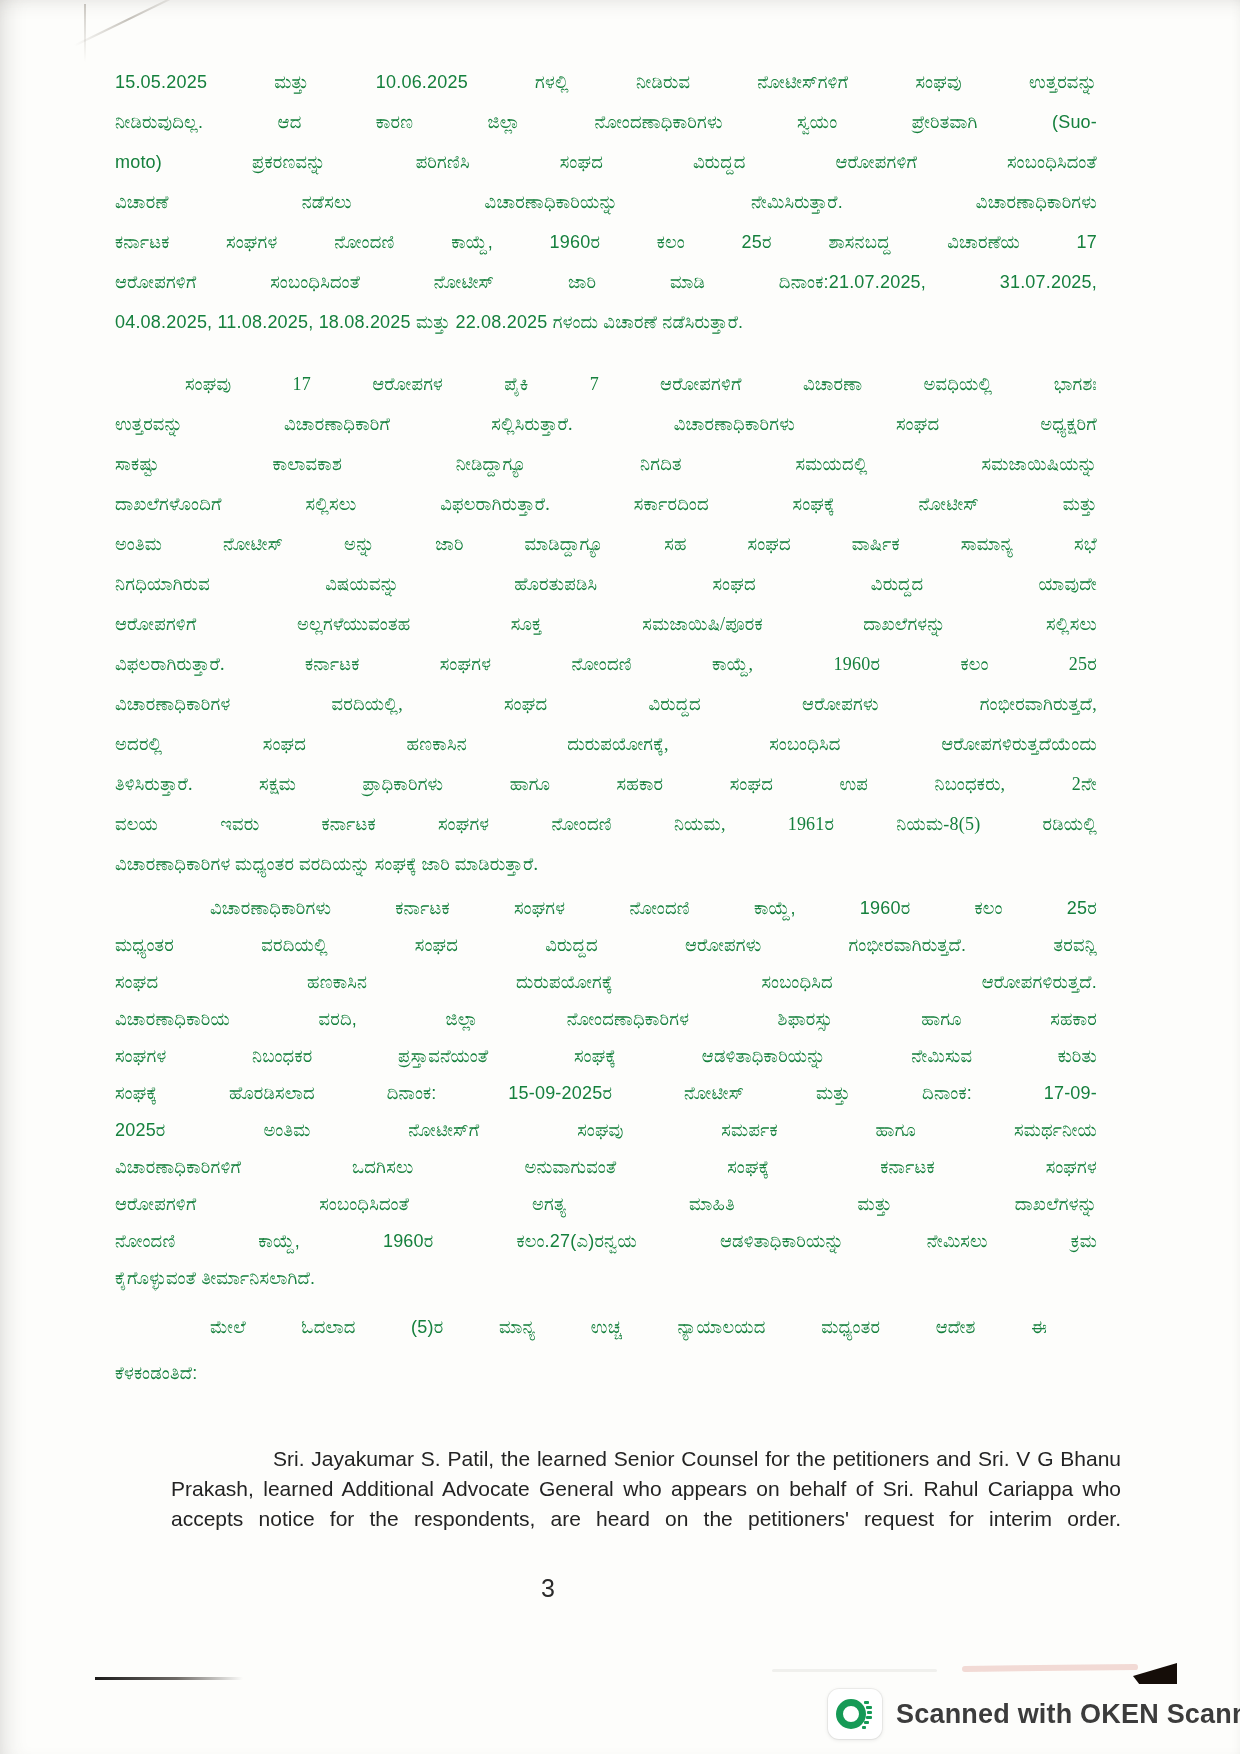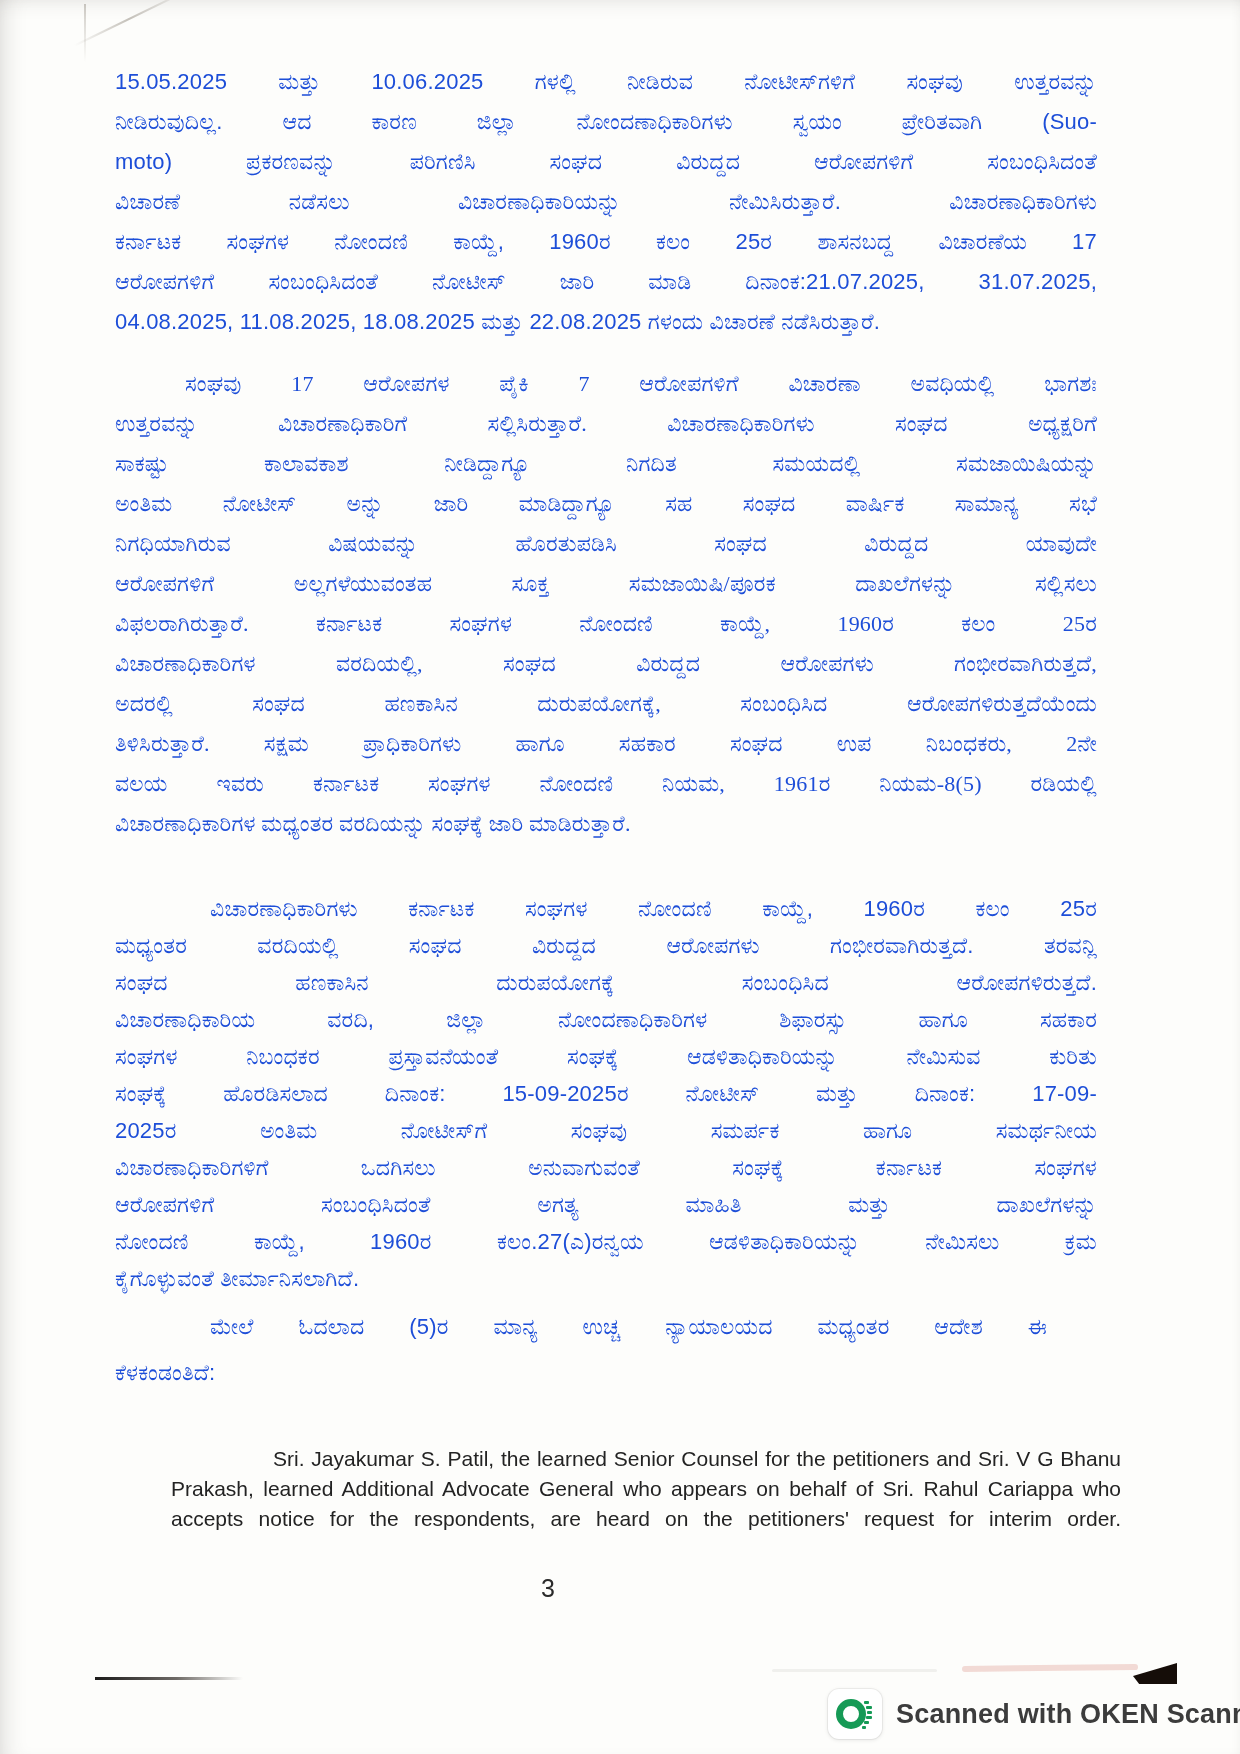--- a/index.html
+++ b/index.html
@@ -13,24 +13,24 @@
   }
   body::before{ 
     content:"";position:absolute;inset:0;pointer-events:none;z-index:5;
     box-shadow:inset 20px 0 26px -20px rgba(60,55,48,.22),
                inset 0 16px 22px -18px rgba(60,55,48,.16),
                inset -8px 0 14px -12px rgba(60,55,48,.10);
   }
   .kn-para{position:absolute;left:115px;width:982px;}
   .kline{
     display:block;height:40px;line-height:40px;
-    font-size:22px;letter-spacing:.2px;
+    font-size:18px;letter-spacing:.2px;
     white-space:nowrap;overflow:hidden;
     text-align:justify;text-align-last:justify;
-    color:#1d4ed8;
+    color:#15803d;
   }
   .p3 .kline{height:37px;line-height:37px;}
   .p4 .kline{height:46px;line-height:46px;}
   .rag{text-align-last:left;}
   .indent1{padding-left:70px;box-sizing:border-box;}
   .indent2{padding-left:95px;box-sizing:border-box;}
   .en-para{position:absolute;left:139px;top:1444px;width:950px;margin-left:32px;}
   .eline{
     display:block;height:30px;line-height:30px;
     font-size:21px;color:#232323;
@@ -95,20 +95,21 @@
   <span class="kline">ವಿಚಾರಣೆ ನಡೆಸಲು ವಿಚಾರಣಾಧಿಕಾರಿಯನ್ನು ನೇಮಿಸಿರುತ್ತಾರೆ. ವಿಚಾರಣಾಧಿಕಾರಿಗಳು</span>
   <span class="kline">ಕರ್ನಾಟಕ ಸಂಘಗಳ ನೋಂದಣಿ ಕಾಯ್ದೆ, 1960ರ ಕಲಂ 25ರ ಶಾಸನಬದ್ದ ವಿಚಾರಣೆಯ 17</span>
   <span class="kline">ಆರೋಪಗಳಿಗೆ ಸಂಬಂಧಿಸಿದಂತೆ ನೋಟೀಸ್ ಜಾರಿ ಮಾಡಿ ದಿನಾಂಕ:21.07.2025, 31.07.2025,</span>
   <span class="kline rag">04.08.2025, 11.08.2025, 18.08.2025 ಮತ್ತು 22.08.2025 ಗಳಂದು ವಿಚಾರಣೆ ನಡೆಸಿರುತ್ತಾರೆ.</span>
 </div>
 
 <div class="kn-para p2" style="top:364px;font-family:Liberation Serif, serif;" lang="kn">
   <span class="kline indent1">ಸಂಘವು 17 ಆರೋಪಗಳ ಪೈಕಿ 7 ಆರೋಪಗಳಿಗೆ ವಿಚಾರಣಾ ಅವಧಿಯಲ್ಲಿ ಭಾಗಶಃ</span>
   <span class="kline">ಉತ್ತರವನ್ನು ವಿಚಾರಣಾಧಿಕಾರಿಗೆ ಸಲ್ಲಿಸಿರುತ್ತಾರೆ. ವಿಚಾರಣಾಧಿಕಾರಿಗಳು ಸಂಘದ ಅಧ್ಯಕ್ಷರಿಗೆ</span>
   <span class="kline">ಸಾಕಷ್ಟು ಕಾಲಾವಕಾಶ ನೀಡಿದ್ದಾಗ್ಯೂ ನಿಗದಿತ ಸಮಯದಲ್ಲಿ ಸಮಜಾಯಿಷಿಯನ್ನು</span>
+  <span class="kline">ದಾಖಲೆಗಳೊಂದಿಗೆ ಸಲ್ಲಿಸಲು ವಿಫಲರಾಗಿರುತ್ತಾರೆ. ಸರ್ಕಾರದಿಂದ ಸಂಘಕ್ಕೆ ನೋಟೀಸ್ ಮತ್ತು</span>
   <span class="kline">ಅಂತಿಮ ನೋಟೀಸ್ ಅನ್ನು ಜಾರಿ ಮಾಡಿದ್ದಾಗ್ಯೂ ಸಹ ಸಂಘದ ವಾರ್ಷಿಕ ಸಾಮಾನ್ಯ ಸಭೆ</span>
   <span class="kline">ನಿಗಧಿಯಾಗಿರುವ ವಿಷಯವನ್ನು ಹೊರತುಪಡಿಸಿ ಸಂಘದ ವಿರುದ್ದದ ಯಾವುದೇ</span>
   <span class="kline">ಆರೋಪಗಳಿಗೆ ಅಲ್ಲಗಳೆಯುವಂತಹ ಸೂಕ್ತ ಸಮಜಾಯಿಷಿ/ಪೂರಕ ದಾಖಲೆಗಳನ್ನು ಸಲ್ಲಿಸಲು</span>
   <span class="kline">ವಿಫಲರಾಗಿರುತ್ತಾರೆ. ಕರ್ನಾಟಕ ಸಂಘಗಳ ನೋಂದಣಿ ಕಾಯ್ದೆ, 1960ರ ಕಲಂ 25ರ</span>
   <span class="kline">ವಿಚಾರಣಾಧಿಕಾರಿಗಳ ವರದಿಯಲ್ಲಿ, ಸಂಘದ ವಿರುದ್ದದ ಆರೋಪಗಳು ಗಂಭೀರವಾಗಿರುತ್ತದೆ,</span>
   <span class="kline">ಅದರಲ್ಲಿ ಸಂಘದ ಹಣಕಾಸಿನ ದುರುಪಯೋಗಕ್ಕೆ, ಸಂಬಂಧಿಸಿದ ಆರೋಪಗಳಿರುತ್ತದೆಯೆಂದು</span>
   <span class="kline">ತಿಳಿಸಿರುತ್ತಾರೆ. ಸಕ್ಷಮ ಪ್ರಾಧಿಕಾರಿಗಳು ಹಾಗೂ ಸಹಕಾರ ಸಂಘದ ಉಪ ನಿಬಂಧಕರು, 2ನೇ</span>
   <span class="kline">ವಲಯ ಇವರು ಕರ್ನಾಟಕ ಸಂಘಗಳ ನೋಂದಣಿ ನಿಯಮ, 1961ರ ನಿಯಮ-8(5) ರಡಿಯಲ್ಲಿ</span>
   <span class="kline rag">ವಿಚಾರಣಾಧಿಕಾರಿಗಳ ಮಧ್ಯಂತರ ವರದಿಯನ್ನು ಸಂಘಕ್ಕೆ ಜಾರಿ ಮಾಡಿರುತ್ತಾರೆ.</span>
 </div>

